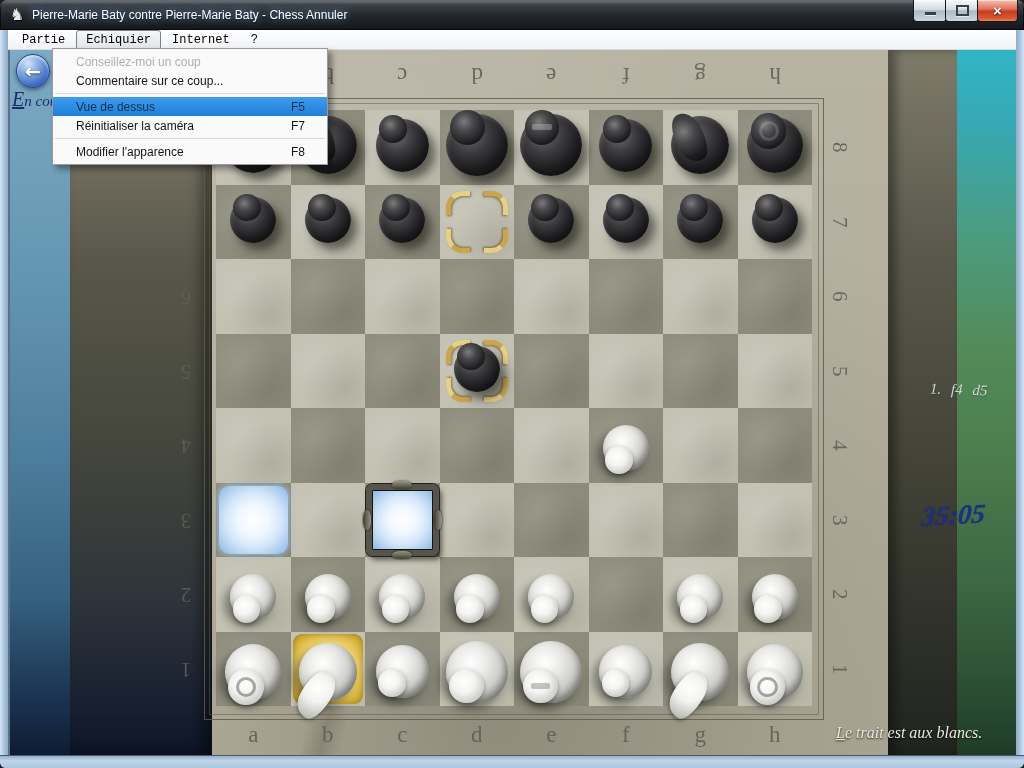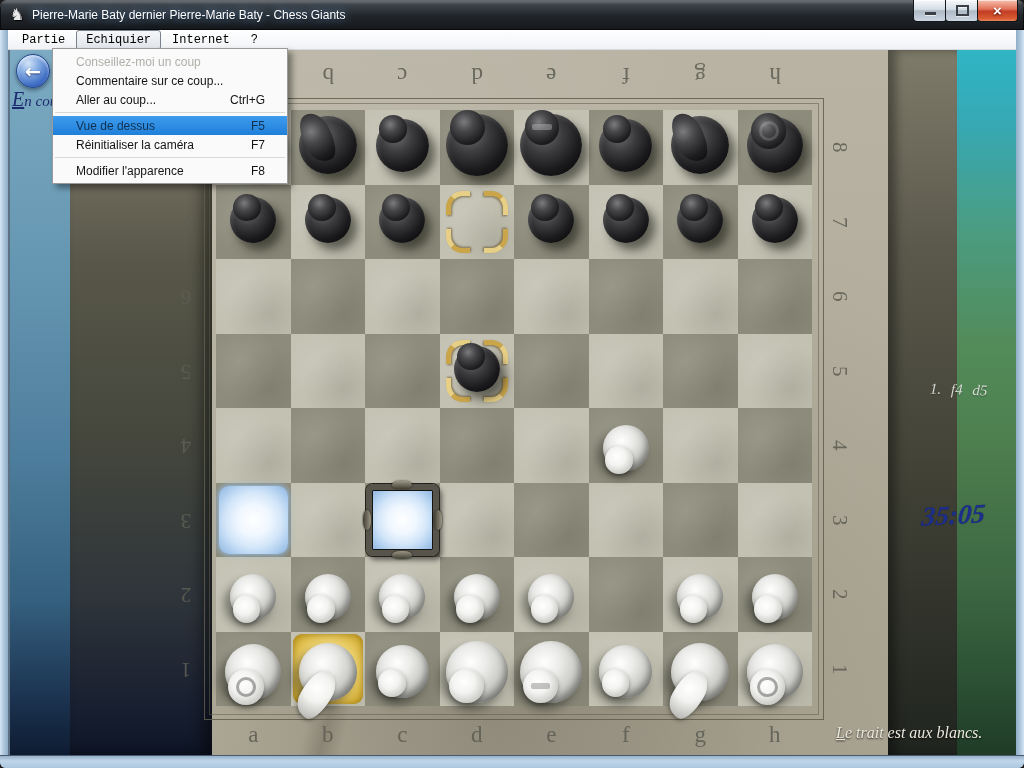--- a/index.html
+++ b/index.html
@@ -141,36 +141,36 @@
     font-style:italic;font-size:15px;color:#d6dbd3;word-spacing:6px;transform:rotate(2deg);
     text-shadow:0 1px 1px rgba(0,0,0,.35);}
   .clock-text{position:absolute;left:914px;top:450px;font-family:"Liberation Serif",serif;font-style:italic;
     font-size:27px;font-weight:bold;color:#1d2f8c;transform:skewX(-8deg) rotate(-3deg);
     text-shadow:0 0 1px rgba(0,0,40,.5);}
   .turn-text{position:absolute;left:828px;top:674px;width:180px;font-family:"Liberation Serif",serif;
     font-style:italic;font-size:16px;color:#ebe9dc;text-shadow:0 1px 2px rgba(0,0,0,.8);white-space:nowrap;}
   .turn-text::first-letter{text-decoration:underline;}
 
   
-  .menu-panel{position:absolute;left:52px;top:48px;width:236px;background:#fafafa;border:1px solid #9a9a9a;
+  .menu-panel{position:absolute;left:52px;top:48px;width:276px;background:#fafafa;border:1px solid #9a9a9a;
     box-shadow:4px 4px 6px rgba(0,0,0,.4);padding:3px 0;z-index:100;box-sizing:border-box;}
   .menu-row{height:19px;display:flex;justify-content:space-between;align-items:center;
     padding:0 22px 0 23px;font-size:12px;color:#141414;}
   .menu-row.disabled{color:#b0afa9;}
   .menu-row.highlight{background:linear-gradient(#3e9ced,#1f80da);color:#10304f;}
   .menu-sep{height:1px;background:#d8d8d8;margin:3px 2px;}
 </style>
 </head>
 <body>
 
 <div class="screen">
 
   <div class="titlebar">
     <span class="title-icon">♞</span>
-    <span class="title-text">Pierre-Marie Baty dernier Pierre-Marie Baty - Chess Giants</span>
+    <span class="title-text">Pierre-Marie Baty contre Pierre-Marie Baty - Chess Annuler</span>
     <div class="capbtn btn-min">
       <span class="glyph-min"></span>
     </div>
     <div class="capbtn btn-max">
       <span class="glyph-max"></span>
     </div>
     <div class="capbtn btn-close">
       <span class="glyph-close">×</span>
     </div>
   </div>
@@ -462,24 +462,20 @@
 
   <div class="menu-panel" id="menu-panel">
       <div class="menu-row disabled">
         <span>Conseillez-moi un coup</span>
         <span></span>
       </div>
       <div class="menu-row">
         <span>Commentaire sur ce coup...</span>
         <span></span>
       </div>
-      <div class="menu-row">
-        <span>Aller au coup...</span>
-        <span>Ctrl+G</span>
-      </div>
       <div class="menu-sep"></div>
       <div class="menu-row highlight">
         <span>Vue de dessus</span>
         <span>F5</span>
       </div>
       <div class="menu-row">
         <span>Réinitialiser la caméra</span>
         <span>F7</span>
       </div>
       <div class="menu-sep"></div>

